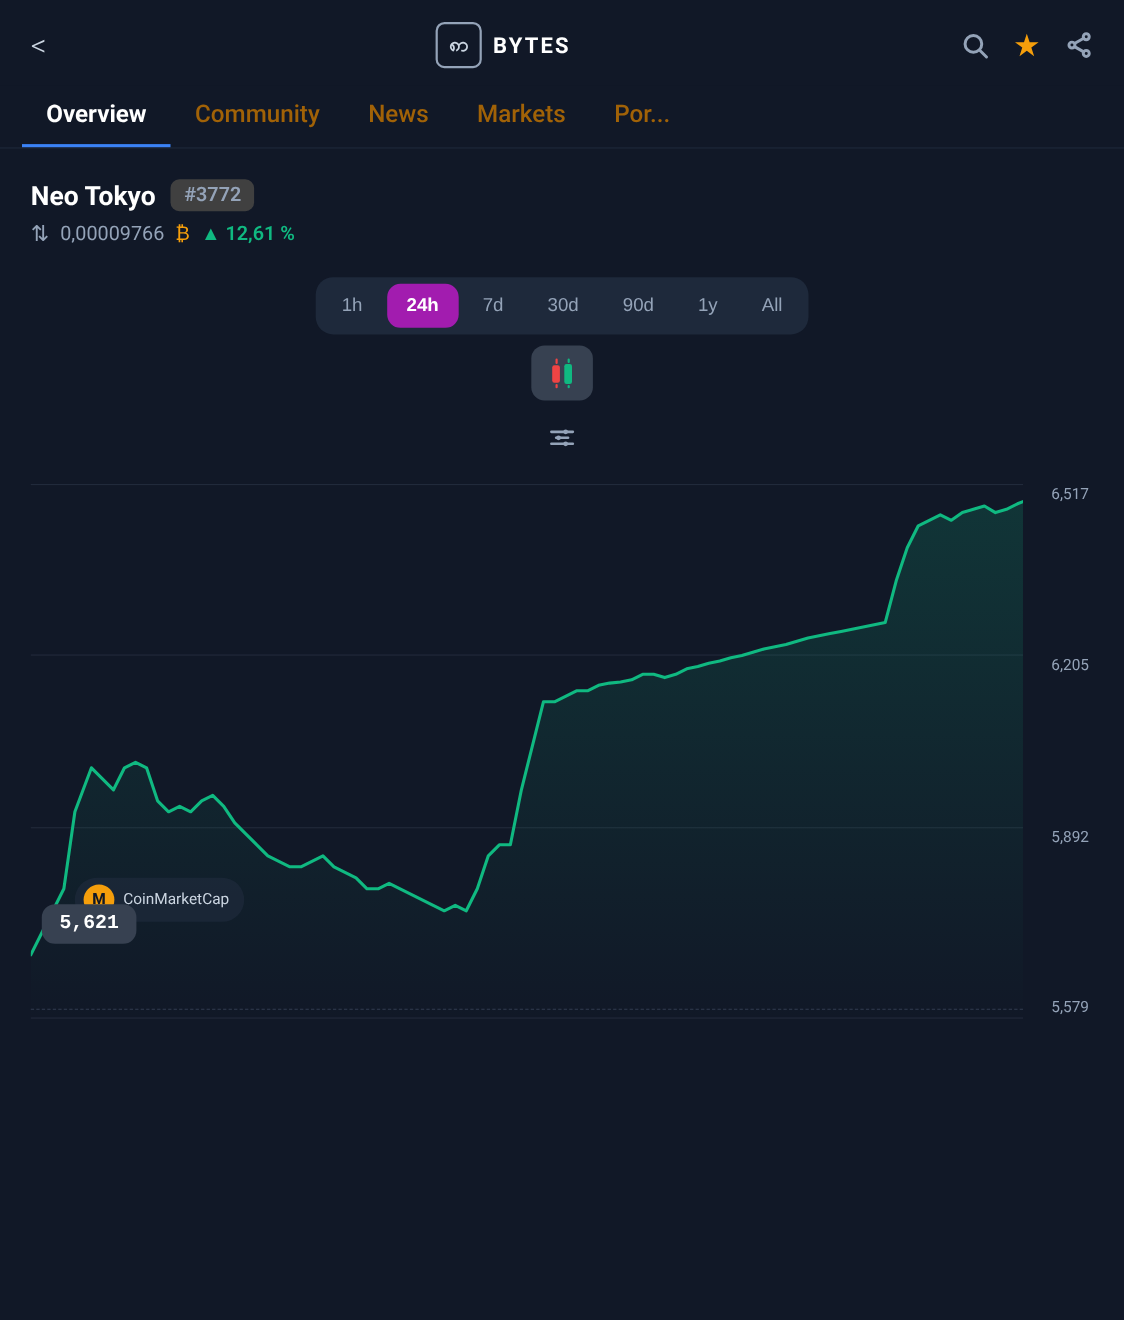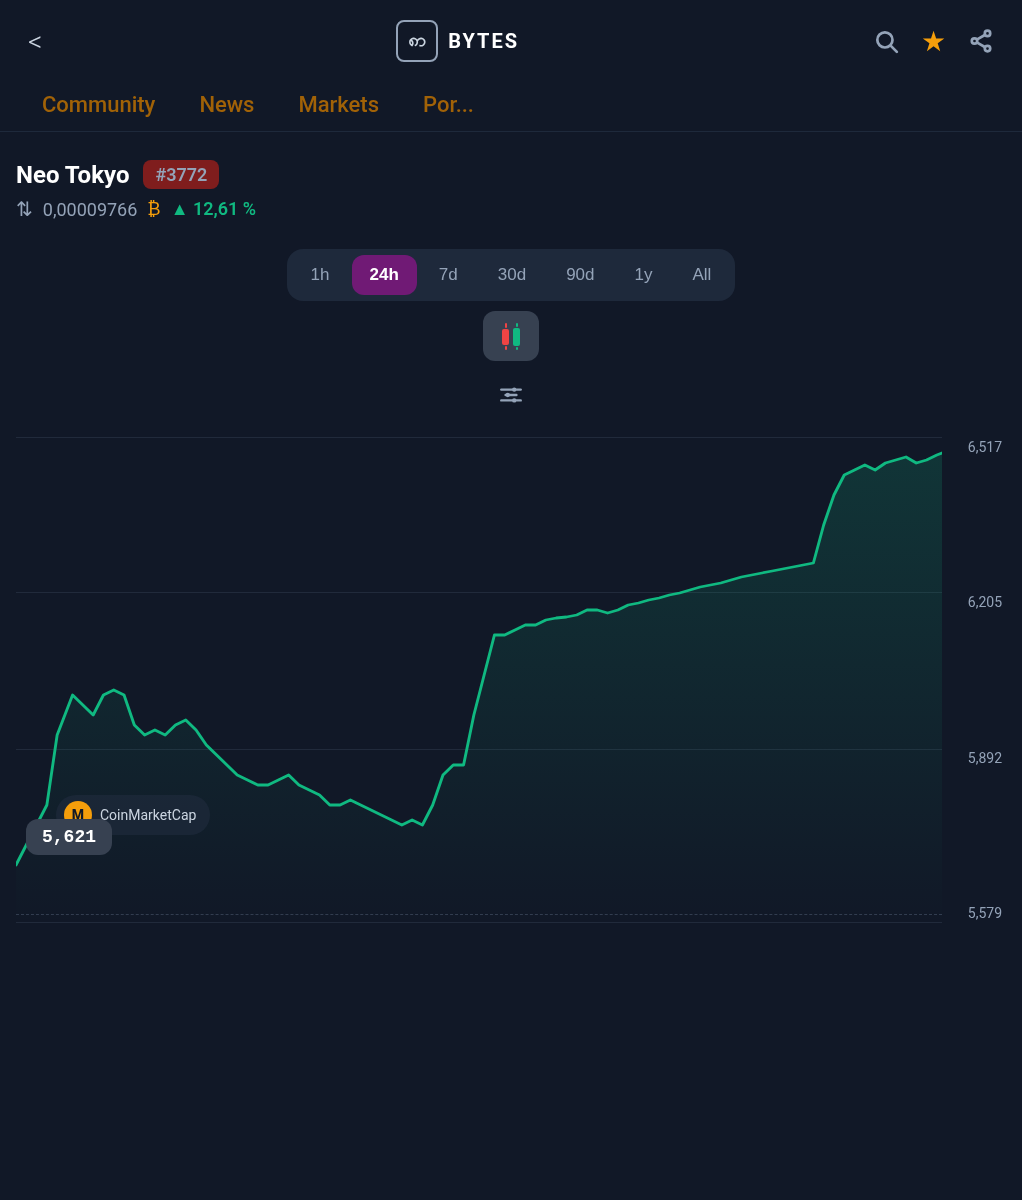--- a/index.html
+++ b/index.html
@@ -103,39 +103,39 @@
     }
 
     .tab.active {
       color: #ffffff;
       font-weight: 700;
       border-bottom: 3px solid #3b82f6;
     }
 
     
     .content {
-      padding: 28px 16px 0;
+      padding: 28px 28px 0;
     }
 
     
     .coin-name-row {
       display: flex;
       align-items: center;
       gap: 14px;
       margin-bottom: 8px;
     }
 
     .coin-name {
       font-size: 24px;
       font-weight: 700;
       color: #ffffff;
     }
 
     .rank-badge {
-      background: #7f1d1d;
+      background: #404040;
       color: #94a3b8;
       padding: 4px 12px;
       border-radius: 8px;
       font-size: 18px;
       font-weight: 600;
     }
 
     
     .price-section {
       display: flex;
@@ -231,21 +231,21 @@
       border-radius: 12px;
       font-size: 17px;
       font-weight: 500;
       color: #94a3b8;
       cursor: pointer;
       border: none;
       background: transparent;
     }
 
     .time-pill.active {
-      background: #701a75;
+      background: #a21caf;
       color: #ffffff;
       font-weight: 700;
     }
 
     .candle-btn {
       background: #374151;
       border: none;
       border-radius: 12px;
       width: 56px;
       height: 50px;
@@ -388,20 +388,21 @@
         <circle cx="6" cy="12" r="2.5"></circle>
         <circle cx="18" cy="19" r="2.5"></circle>
         <line x1="8.5" y1="10.5" x2="15.5" y2="6.5"></line>
         <line x1="8.5" y1="13.5" x2="15.5" y2="17.5"></line>
       </svg>
     </span>
   </div>
 </div>
 
 <div class="tabs">
+  <div class="tab active">Overview</div>
   <div class="tab">Community</div>
   <div class="tab">News</div>
   <div class="tab">Markets</div>
   <div class="tab">Por...</div>
 </div>
 
 <div class="content">
 
   <div class="coin-name-row">
     <span class="coin-name">Neo Tokyo</span>

